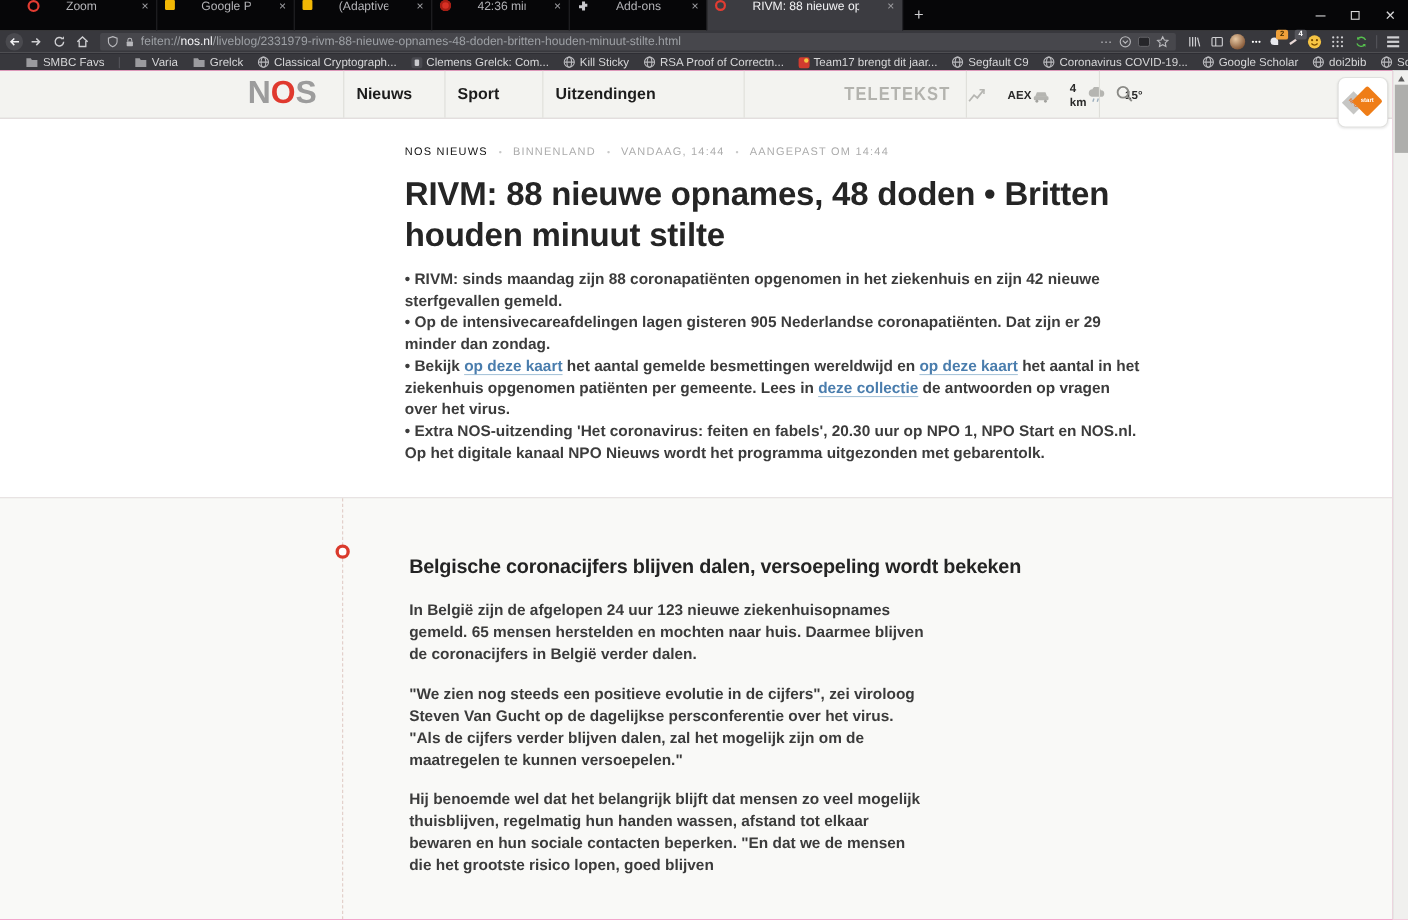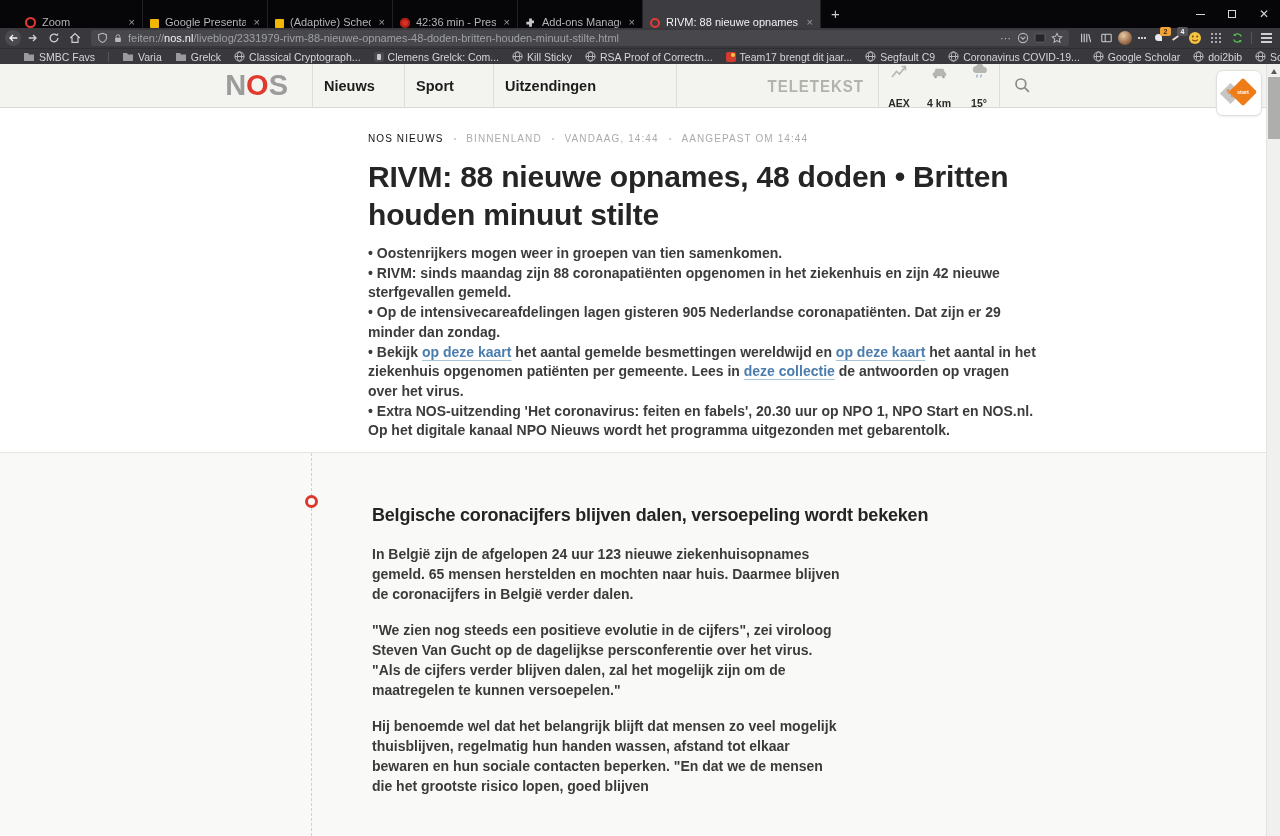--- a/index.html
+++ b/index.html
@@ -2,21 +2,21 @@
 <html><head>
 <meta charset="utf-8">
 <style>
   html,body{margin:0;padding:0}
   body{width:1280px;height:836px;overflow:hidden;position:relative;background:#fff;
        font-family:"Liberation Sans",sans-serif;-webkit-font-smoothing:antialiased}
 
   
   .titlebar{position:absolute;top:0;left:0;right:0;height:28px;background:#060608;display:flex;align-items:stretch}
   .tabstrip{display:flex;align-items:stretch;padding-left:18px}
-  .tab{width:125px;display:flex;align-items:flex-end;gap:6px;padding:0 7px;box-sizing:border-box;
+  .tab{width:125px;display:flex;align-items:flex-start;gap:24px;padding:0 7px;box-sizing:border-box;
        border-right:1px solid #222226;color:#b4b4b8;font-size:11px;overflow:hidden;white-space:nowrap;cursor:default}
   .tab.active{width:178px;background:#3c3c41;color:#f2f2f4}
   .tlabel{flex:1;overflow:hidden;white-space:nowrap}
   .tclose{font-size:11px;color:#9c9ca0;padding-left:2px}
   .fav{display:inline-block;flex:none}
   .ring{width:7px;height:7px;border:2px solid #e23c32;border-radius:50%}
   .nosring{border-width:2.5px;width:6px;height:6px}
   .sq{width:9px;height:9px;background:#f2b705;border-radius:1px}
   .dot{width:10px;height:10px;background:#d93025;border-radius:50%;box-shadow:inset 0 0 0 2px #a61e14}
   .newtab{background:none;border:none;color:#cfcfd2;font-size:15px;line-height:28px;padding:0 10px;cursor:default}
@@ -76,21 +76,21 @@
   .noslogo{font-size:29px;font-weight:800;letter-spacing:0;line-height:1}
   .noslogo .ln{color:#9c9c9c}.noslogo .lo{color:#e0392e}.noslogo .ls{color:#9c9c9c}
   .navcell{display:flex;align-items:center;padding-left:11px;box-sizing:border-box;border-left:1px solid #dedeb:none;
            border-left:1px solid #dedeD9}
   .navcell{border-left:1px solid #deded9;font-size:14.5px;font-weight:bold;color:#1c1c1c}
   .navcell:nth-of-type(2){width:92px}.navcell:nth-of-type(3){width:89px}.navcell:nth-of-type(4){width:184px;border-right:1px solid #deded9}
   .hspacer{flex:1}
   .ttcell{display:flex;align-items:center;padding-right:14px}
   .ttlogo{font-size:15px;font-weight:800;color:#b3b3ae;letter-spacing:1px;transform:scaleY(1.15)}
   .widgets{display:flex;border-left:1px solid #deded9;width:120px}
-  .widget{flex:1;display:flex;flex-direction:column;align-items:center;justify-content:center;gap:18px;padding-top:2px}
+  .widget{flex:1;display:flex;flex-direction:row;align-items:center;justify-content:space-between;gap:18px;padding-top:2px}
   .widget .wlabel{font-size:10.5px;font-weight:bold;color:#2a2a2a}
   .searchcell{width:44px;display:flex;align-items:center;justify-content:center;border-left:1px solid #deded9;margin-right:222px}
 
   .npo-btn{position:absolute;top:70px;right:18px;width:44px;height:44px;background:#fff;border:1px solid #e0e0de;
            border-radius:7px;box-shadow:0 1px 2px rgba(0,0,0,.08);z-index:5}
   .npo-d1{position:absolute;left:6px;top:15px;width:15px;height:15px;background:#c6c6c4;transform:rotate(45deg);
           display:flex;align-items:center;justify-content:center;font-size:4.5px;font-weight:bold;color:#e0702a}
   .npo-d2{position:absolute;left:16px;top:11px;width:20px;height:20px;background:#ef7d17;transform:rotate(45deg);
           display:flex;align-items:center;justify-content:center;border-radius:2px}
   .npo-d2 span{transform:rotate(-45deg);font-size:5.5px;font-weight:bold;color:#fff}
@@ -474,21 +474,20 @@
       <span class="brand">NOS NIEUWS</span>
       <span class="msep">•</span>
       <span class="mgray">BINNENLAND</span>
       <span class="msep">•</span>
       <span class="mgray">VANDAAG, 14:44</span>
       <span class="msep">•</span>
       <span class="mgray">AANGEPAST OM 14:44</span>
     </div>
     <h1 class="headline">RIVM: 88 nieuwe opnames, 48 doden • Britten houden minuut stilte</h1>
     <ul class="bullets" id="bulletlist">
-        <li class="abullet"><span>Oostenrijkers mogen weer in groepen van tien samenkomen.</span></li>
         <li class="abullet"><span>RIVM: sinds maandag zijn 88 coronapatiënten opgenomen in het ziekenhuis en zijn 42 nieuwe sterfgevallen gemeld.</span></li>
         <li class="abullet"><span>Op de intensivecareafdelingen lagen gisteren 905 Nederlandse coronapatiënten. Dat zijn er 29 minder dan zondag.</span></li>
         <li class="abullet"><span>Bekijk </span><a class="blink">op deze kaart</a><span> het aantal gemelde besmettingen wereldwijd en </span><a class="blink">op deze kaart</a><span> het aantal in het ziekenhuis opgenomen patiënten per gemeente. Lees in </span><a class="blink">deze collectie</a><span> de antwoorden op vragen over het virus.</span></li>
         <li class="abullet"><span>Extra NOS-uitzending 'Het coronavirus: feiten en fabels', 20.30 uur op NPO 1, NPO Start en NOS.nl. Op het digitale kanaal NPO Nieuws wordt het programma uitgezonden met gebarentolk.</span></li>
       </ul>
   </div>
 
   <div class="liveblog">
     <div class="timeline"></div>
     <div class="tdot"></div>

